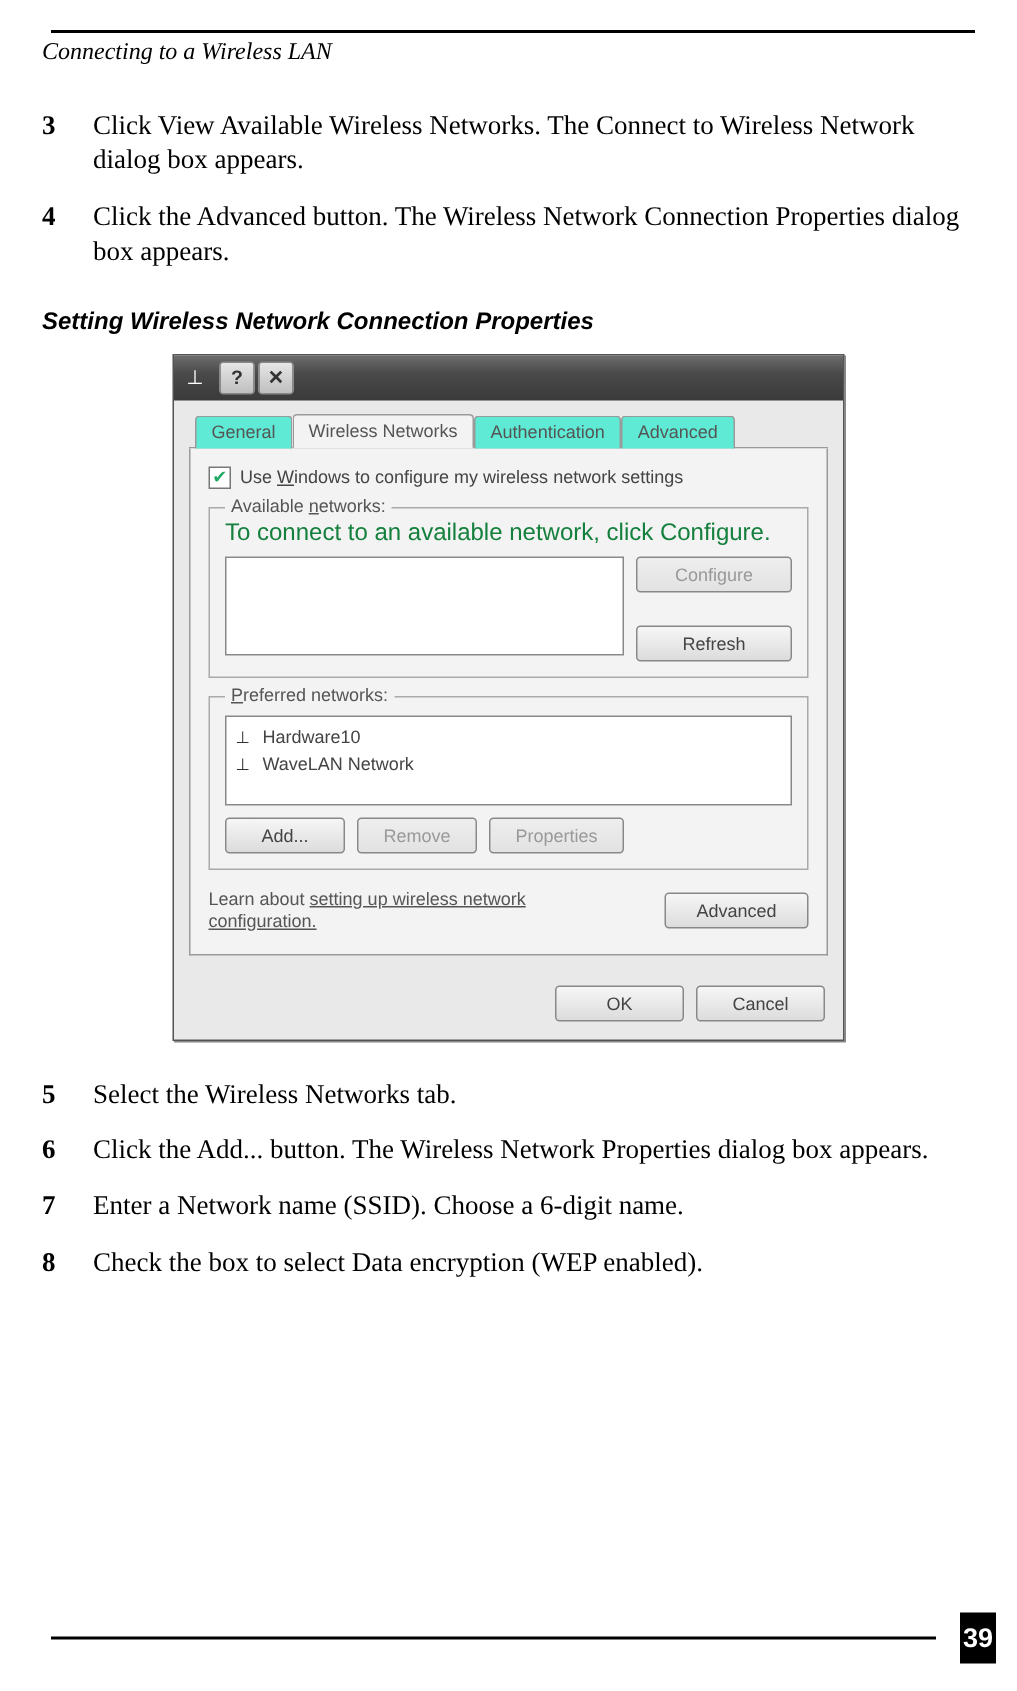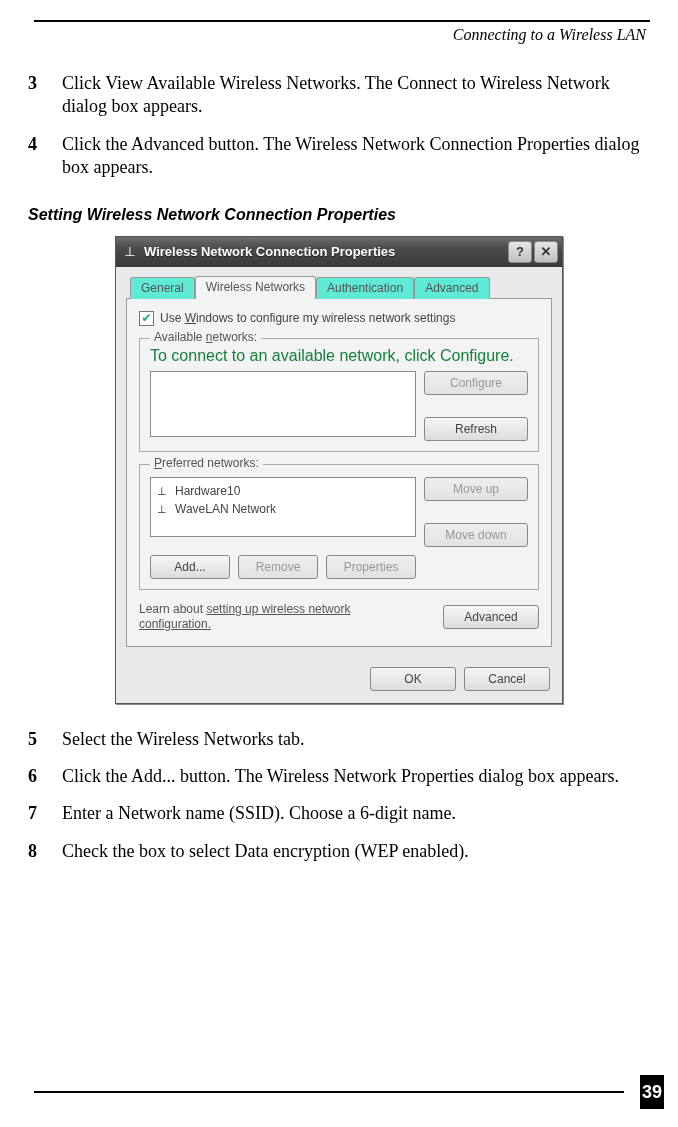--- a/index.html
+++ b/index.html
@@ -15,21 +15,20 @@
   }
   .page {
     padding: 20px 28px 0 28px;
   }
   .top-rule {
     border-top: 2px solid #000;
     margin-bottom: 4px;
     margin-left: 6px;
   }
   .running-head {
-    text-align: right;
     font-style: italic;
     font-size: 16px;
     margin-bottom: 28px;
     margin-right: 4px;
     font-family: Liberation Serif, serif;
   }
   .step {
     display: flex;
     font-size: 18px;
     line-height: 1.3;
@@ -276,21 +275,20 @@
     <div class="num">4</div>
     <div class="txt">Click the Advanced button. The Wireless Network Connection Properties dialog box appears.</div>
   </div>
 
   <div class="subhead">Setting Wireless Network Connection Properties</div>
 
   <div class="dialog-wrap">
     <div class="dialog">
       <div class="titlebar">
         <div class="icon-slot">⊥</div>
-        <div class="title-text">Wireless Network Connection Properties</div>
         <div class="title-btn">
             <span>?</span>
           </div>
         <div class="title-btn">
             <span>✕</span>
           </div>
       </div>
       <div class="dlg-body">
         <div class="tabs-row">
           <div class="tab">General</div>
@@ -328,24 +326,20 @@
               <div class="pref-list">
                 <div class="pref-item">
                   <span class="ant-icon">⊥</span>
                   <span>Hardware10</span>
                 </div>
                 <div class="pref-item">
                   <span class="ant-icon">⊥</span>
                   <span>WaveLAN Network</span>
                 </div>
               </div>
-              <div class="btn-col">
-                <div class="btn disabled">Move up</div>
-                <div class="btn disabled">Move down</div>
-              </div>
             </div>
             <div class="btn-row">
               <div class="btn" style="width:80px">Add...</div>
               <div class="btn disabled" style="width:80px">Remove</div>
               <div class="btn disabled" style="width:90px">Properties</div>
             </div>
           </div>
 
           <div class="learn-row">
             <div class="learn-text">

